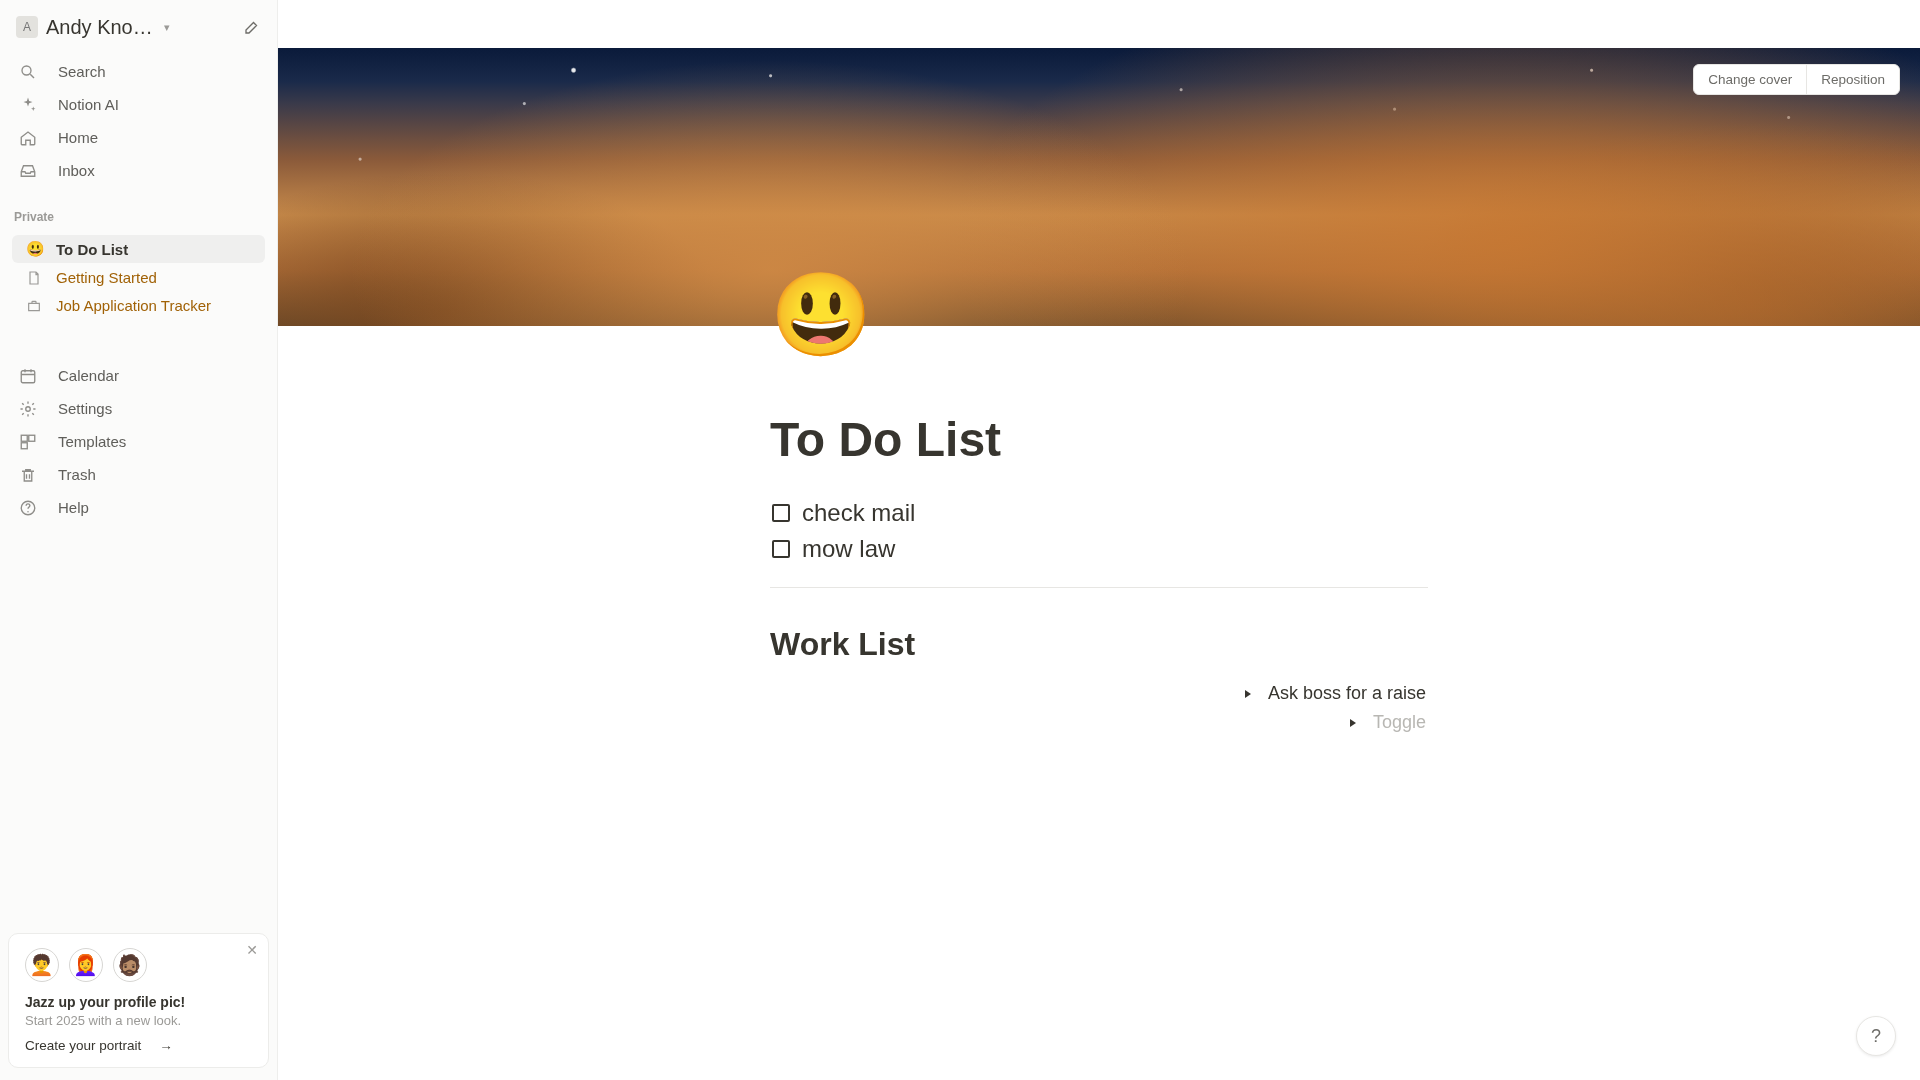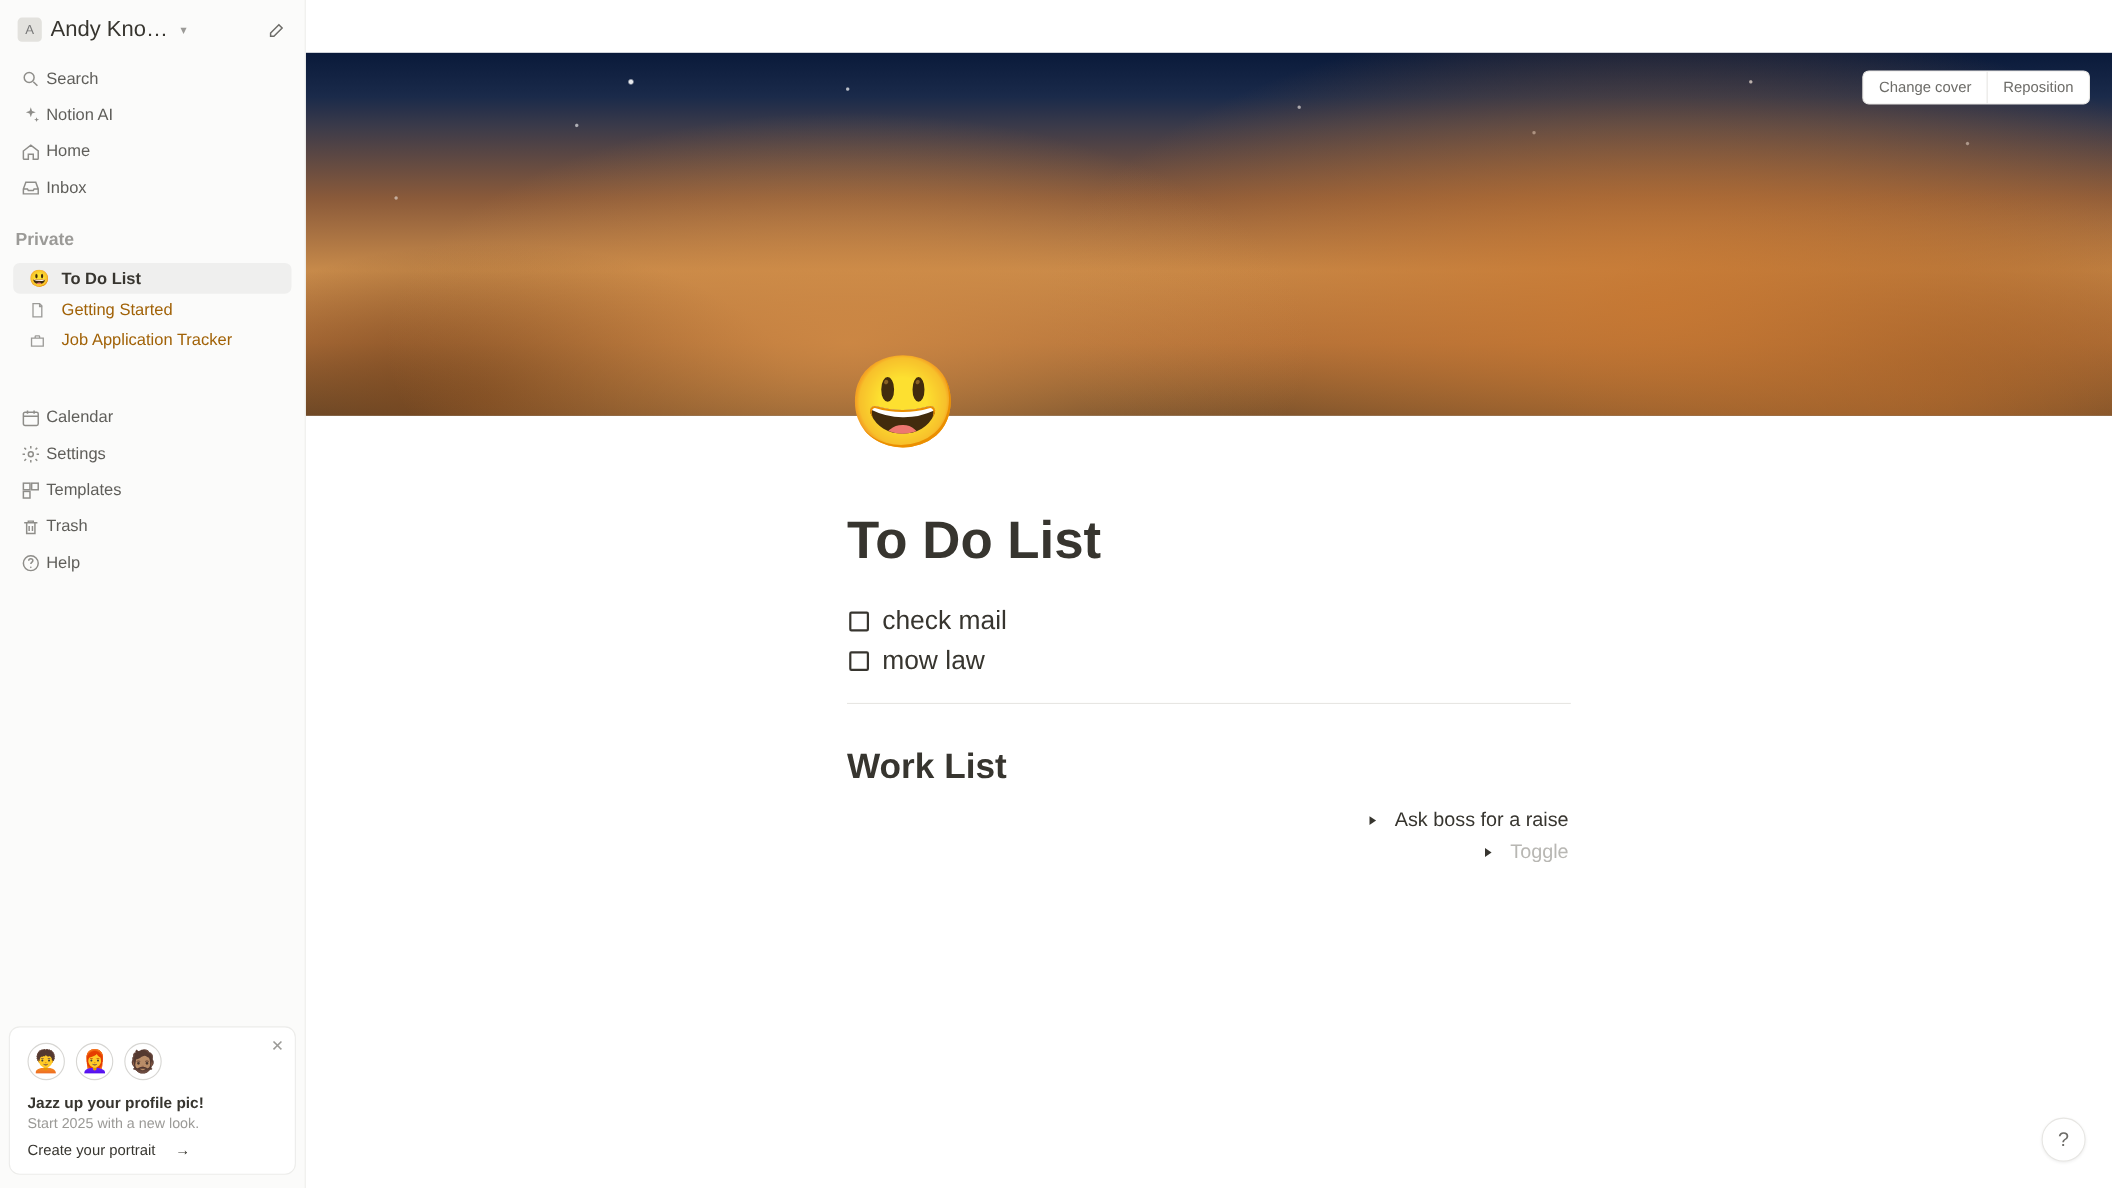--- a/index.html
+++ b/index.html
@@ -57,32 +57,32 @@
   .compose-btn {
     width: 30px; height: 30px;
     display: flex; align-items: center; justify-content: center;
     border-radius: 6px;
     cursor: pointer;
   }
   .sb-section { padding: 4px 8px; }
   .sb-item {
     display: flex;
     align-items: center;
-    gap: 4px;
+    gap: 20px;
     padding: 5px 10px;
     border-radius: 6px;
     cursor: pointer;
     font-size: 15px;
     color: #5f5e5a;
     line-height: 1.4;
     margin: 2px 0;
   }
   .sb-item .icon { width: 20px; display:flex; align-items:center; justify-content:center; color:#8e8d89;}
   .sb-heading {
-    font-size: 16px;
+    font-size: 12px;
     font-weight: 600;
     color: #9b9a97;
     padding: 18px 14px 6px;
   }
   .page-item {
     display: flex;
     align-items: center;
     gap: 10px;
     padding: 5px 10px 5px 14px;
     border-radius: 6px;
@@ -119,21 +119,21 @@
   .promo a { font-size:13.5px; color:#37352f; text-decoration:none; display:flex; align-items:center; gap:18px; font-weight:500;}
 
   
   .main {
     flex: 1;
     position: relative;
     overflow: hidden;
   }
   .topbar { height: 48px; }
   .cover {
-    height: 330px;
+    height: 278px;
     position: relative;
     background: linear-gradient(180deg,#0a1a3a 0%,#1a2a4a 12%,#3a3a4a 20%,#8a5a3a 40%,#c78a4a 60%,#b0703a 80%,#6a4a2a 100%);
     overflow:hidden;
   }
   
   .cover::before, .cover::after {
     content:""; position:absolute; inset:0;
   }
   .cover::before{
     background:

